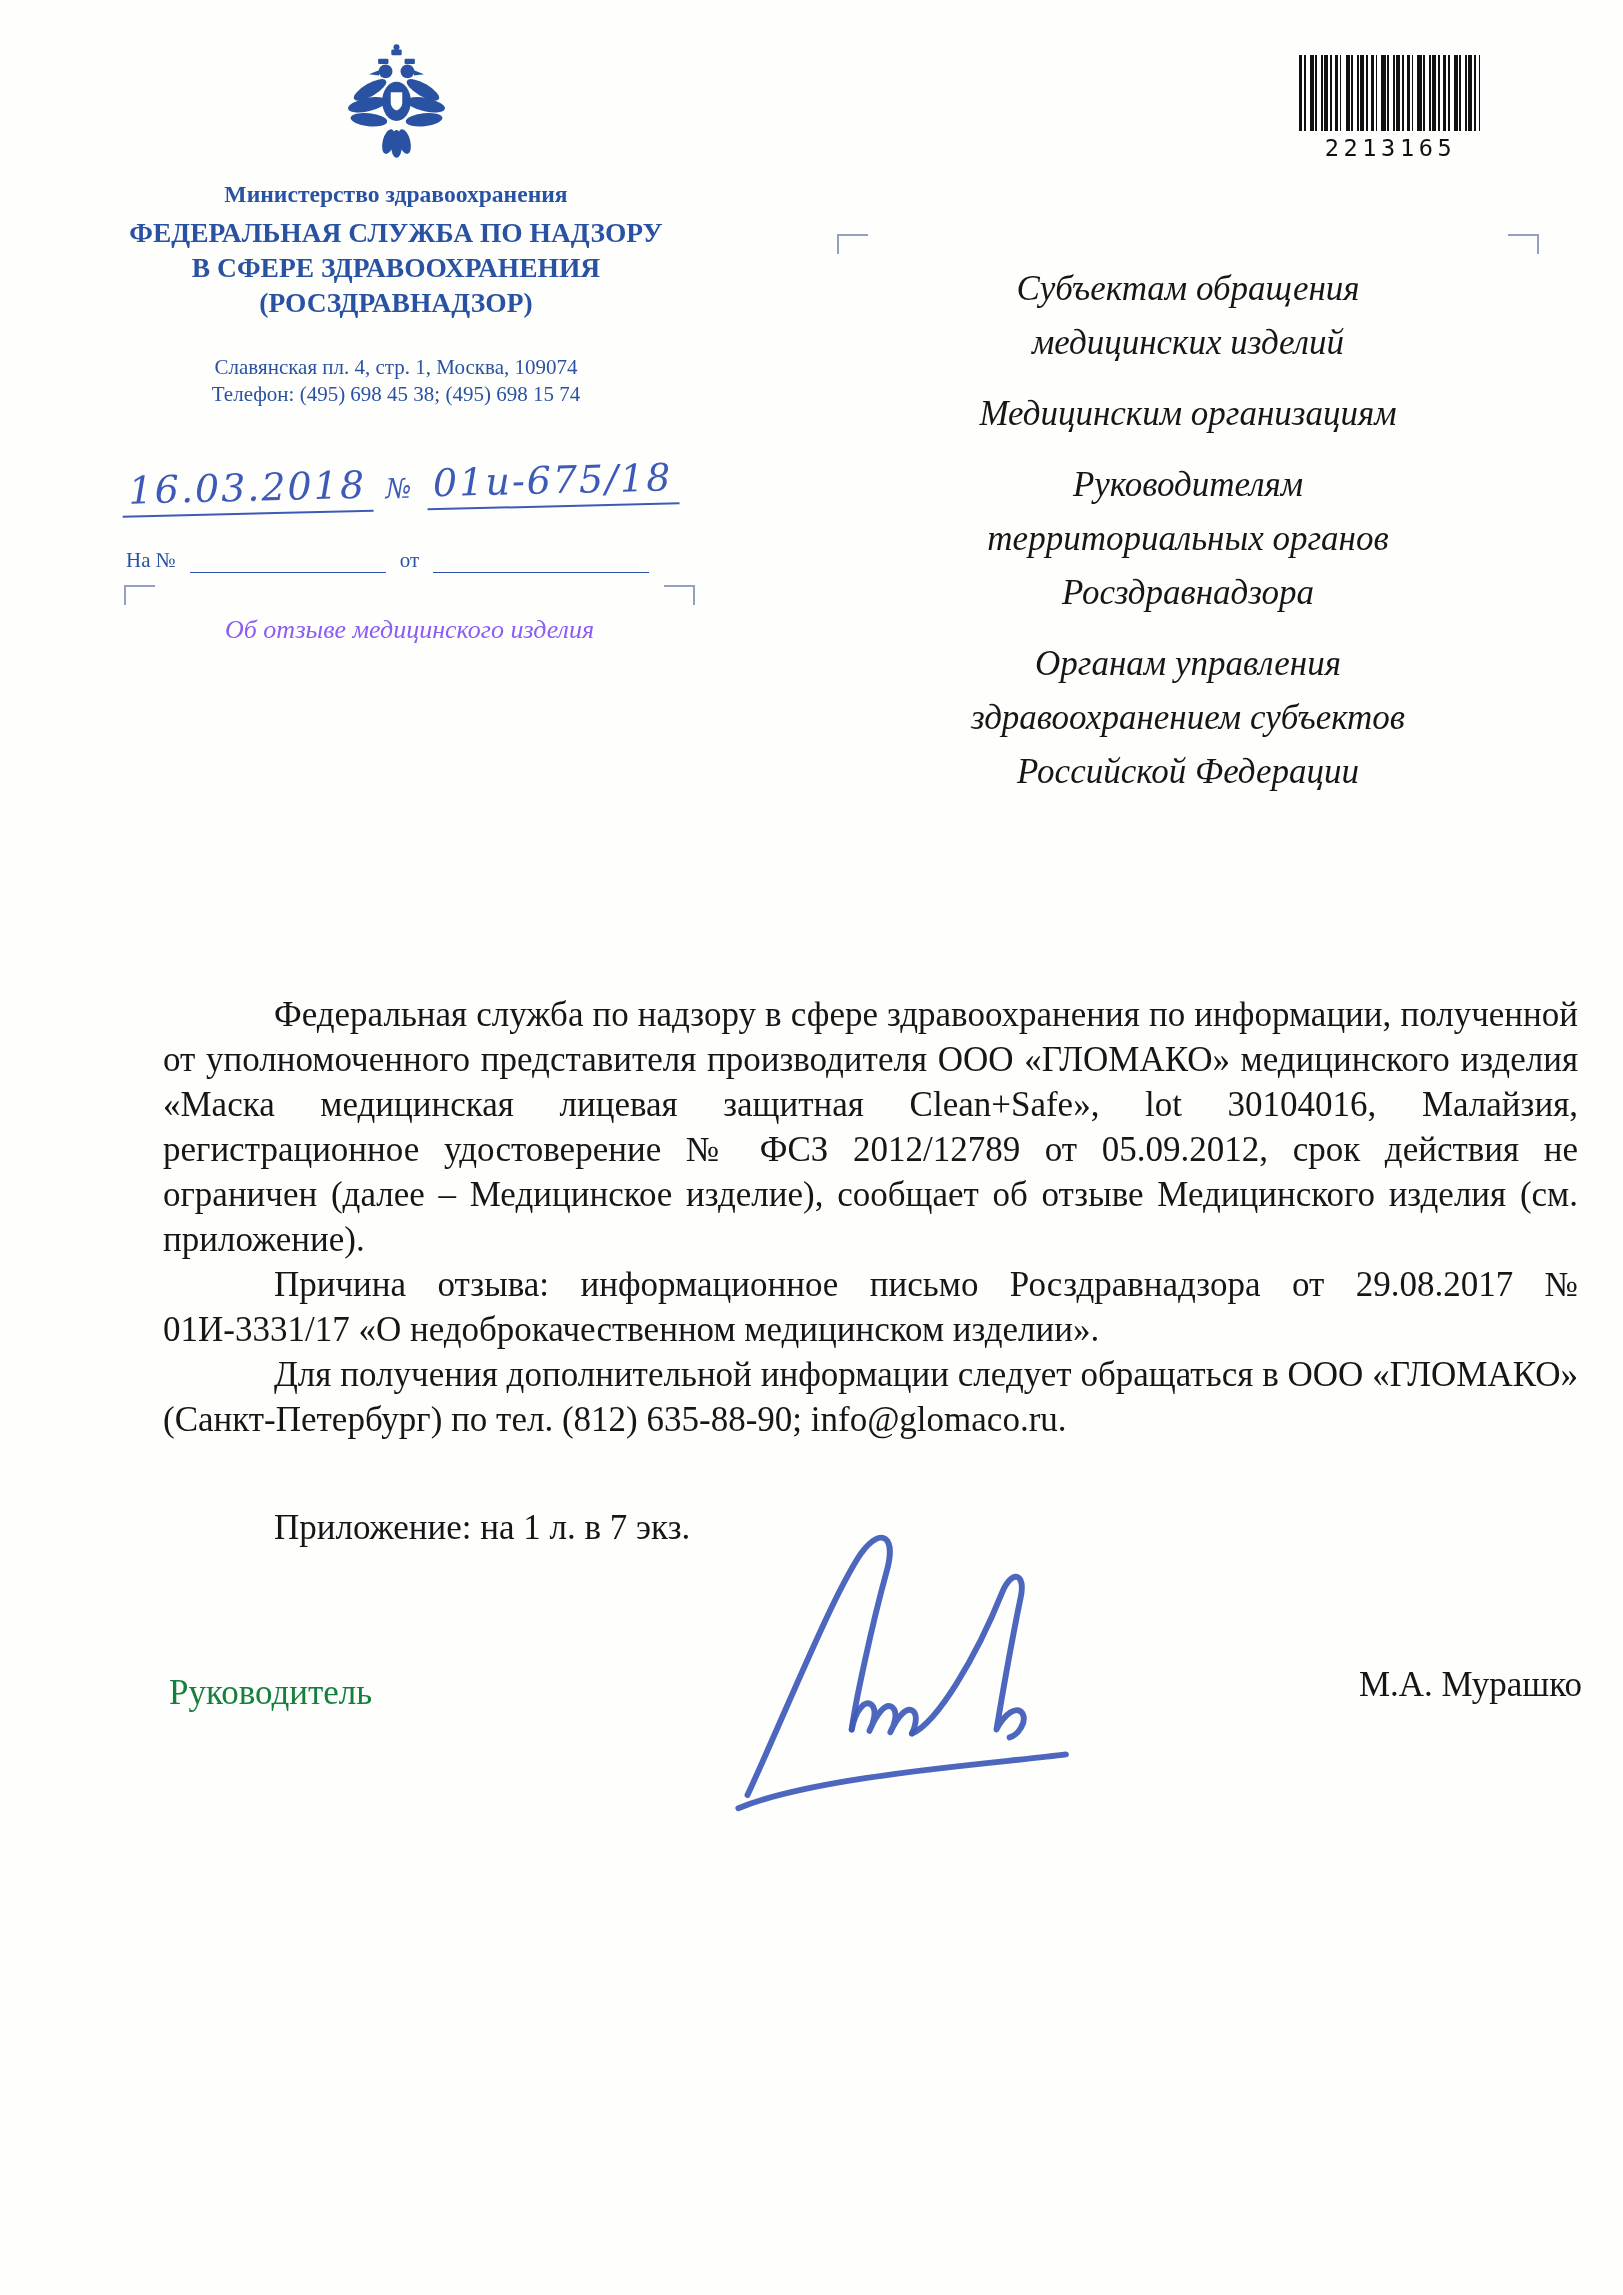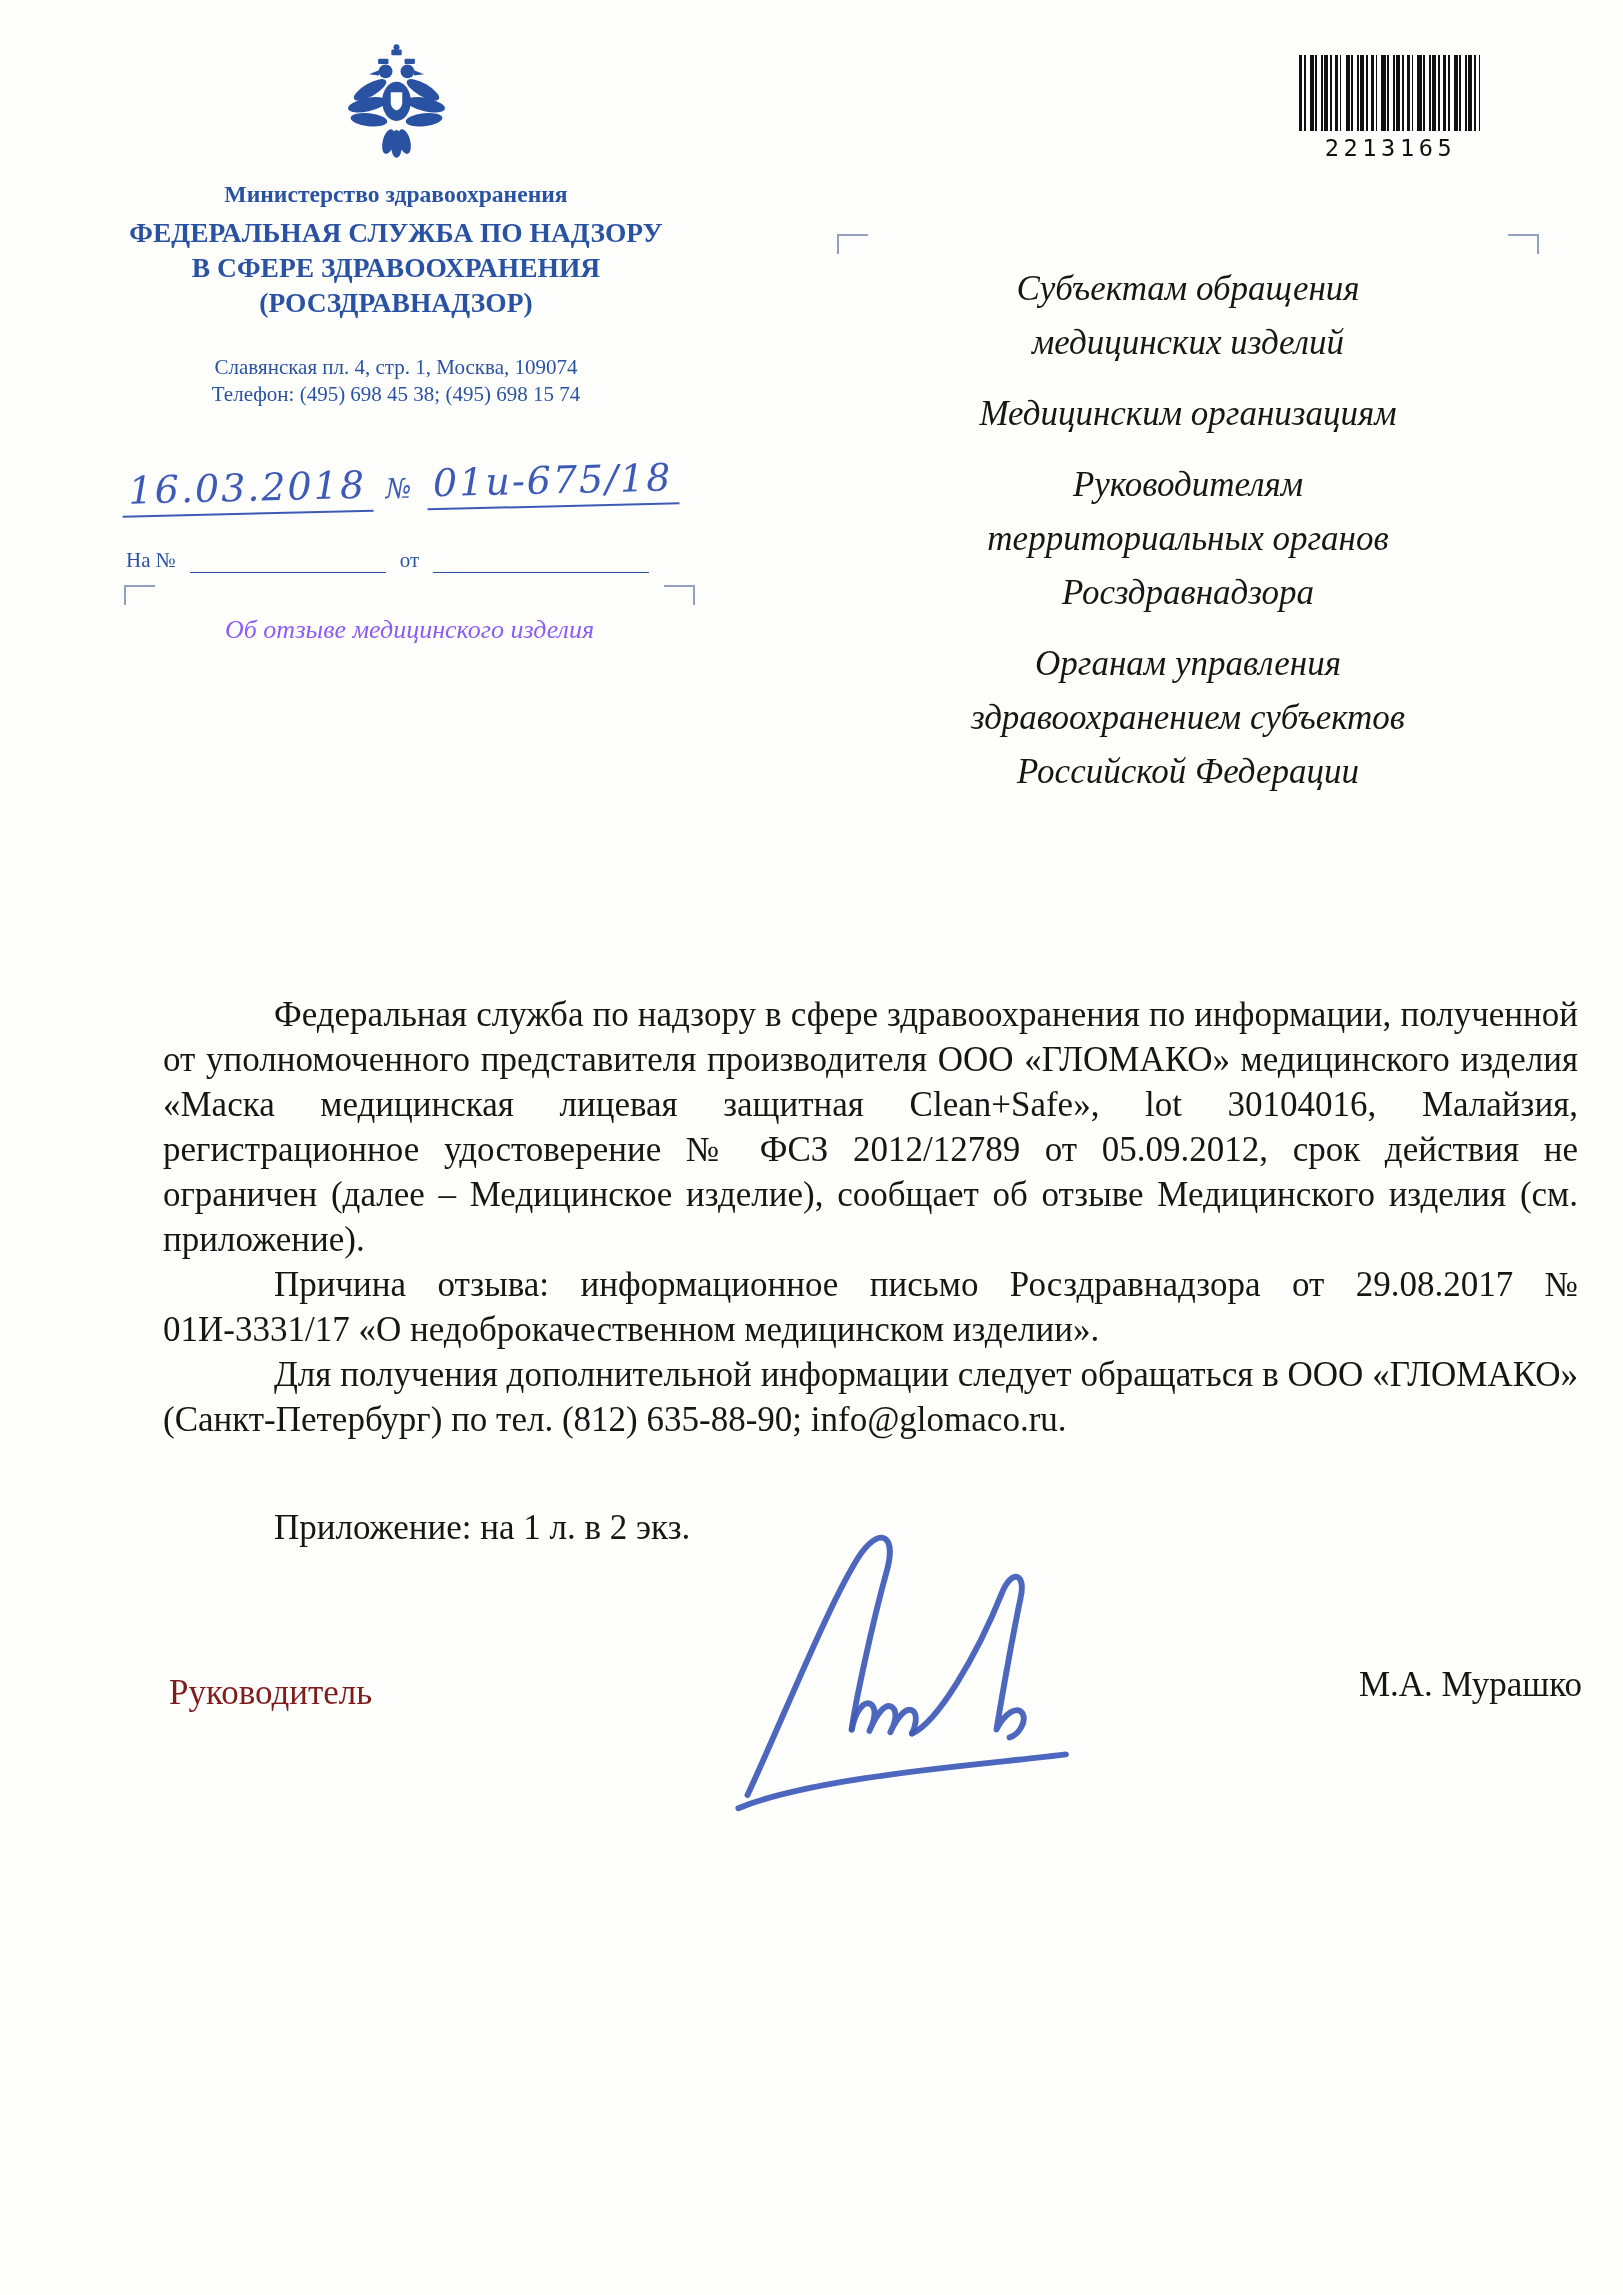--- a/index.html
+++ b/index.html
@@ -56,21 +56,21 @@
   .addressees { position:absolute; left:837px; top:246px; width:702px; text-align:center; color:#161616; }
   .addressee { font-size:35px; line-height:54px; max-width:511px; margin:16px auto 17px;font-style:italic; }
 
   
   .body-text { position:absolute; left:163px; top:992px; width:1415px;
                font-size:35px; line-height:45px; text-align:justify; color:#161616; }
   .para { text-indent:111px; }
   .attachment { text-indent:111px; margin-top:63px; text-align:left; }
 
   
-  .signer-title { position:absolute; left:169px; top:1673px; font-size:35px; color:#7f1d1d; }
+  .signer-title { position:absolute; left:169px; top:1673px; font-size:35px; color:#15803d; }
   .signer-name  { position:absolute; right:42px;  top:1665px; font-size:35px; color:#161616; }
   .sig { position:absolute; left:720px; top:1512px; }
   .sig path { stroke:var(--ink); stroke-width:9; fill:none;
               stroke-linecap:round; stroke-linejoin:round; opacity:.92; }
   .emblem * { fill:var(--blue); }
   .emblem .shield { fill:#fefefd; }
 </style>
 </head>
 <body>
 
@@ -144,21 +144,21 @@
       <div class="addressee">Руководителям территориальных органов Росздравнадзора</div>
       <div class="addressee">Органам управления здравоохранением субъектов Российской Федерации</div>
     </div>
 
   <div class="body-text">
     <div>
         <div class="para">Федеральная служба по надзору в сфере здравоохранения по информации, полученной от уполномоченного представителя производителя ООО «ГЛОМАКО» медицинского изделия «Маска медицинская лицевая защитная Clean+Safe», lot 30104016, Малайзия, регистрационное удостоверение № ФСЗ 2012/12789 от 05.09.2012, срок действия не ограничен (далее – Медицинское изделие), сообщает об отзыве Медицинского изделия (см. приложение).</div>
         <div class="para">Причина отзыва: информационное письмо Росздравнадзора от 29.08.2017 № 01И-3331/17 «О недоброкачественном медицинском изделии».</div>
         <div class="para">Для получения дополнительной информации следует обращаться в ООО «ГЛОМАКО» (Санкт-Петербург) по тел. (812) 635-88-90; info@glomaco.ru.</div>
       </div>
-    <div class="attachment">Приложение: на 1 л. в 2 экз.</div>
+    <div class="attachment">Приложение: на 1 л. в 7 экз.</div>
   </div>
 
   <div class="signer-title">Руководитель</div>
 
   <svg class="sig" width="380" height="308" viewBox="0 0 580 470" aria-hidden="true">
     <path d="M42 432 C100 306 172 126 216 62 C246 22 270 36 254 92 C232 172 206 292 201 332"></path>
     <path d="M201 332 C207 302 221 286 231 294 C241 302 233 326 228 334 C239 308 253 290 263 298 C273 306 265 328 260 336 C271 312 285 296 295 304 C303 311 297 330 293 338"></path>
     <path d="M293 338 C331 322 391 222 431 122 C445 88 467 92 459 130 C447 188 432 272 422 332 C434 308 454 294 462 308 C468 320 456 340 442 344"></path>
     <path d="M28 452 C150 402 420 384 528 370"></path>
   </svg>

